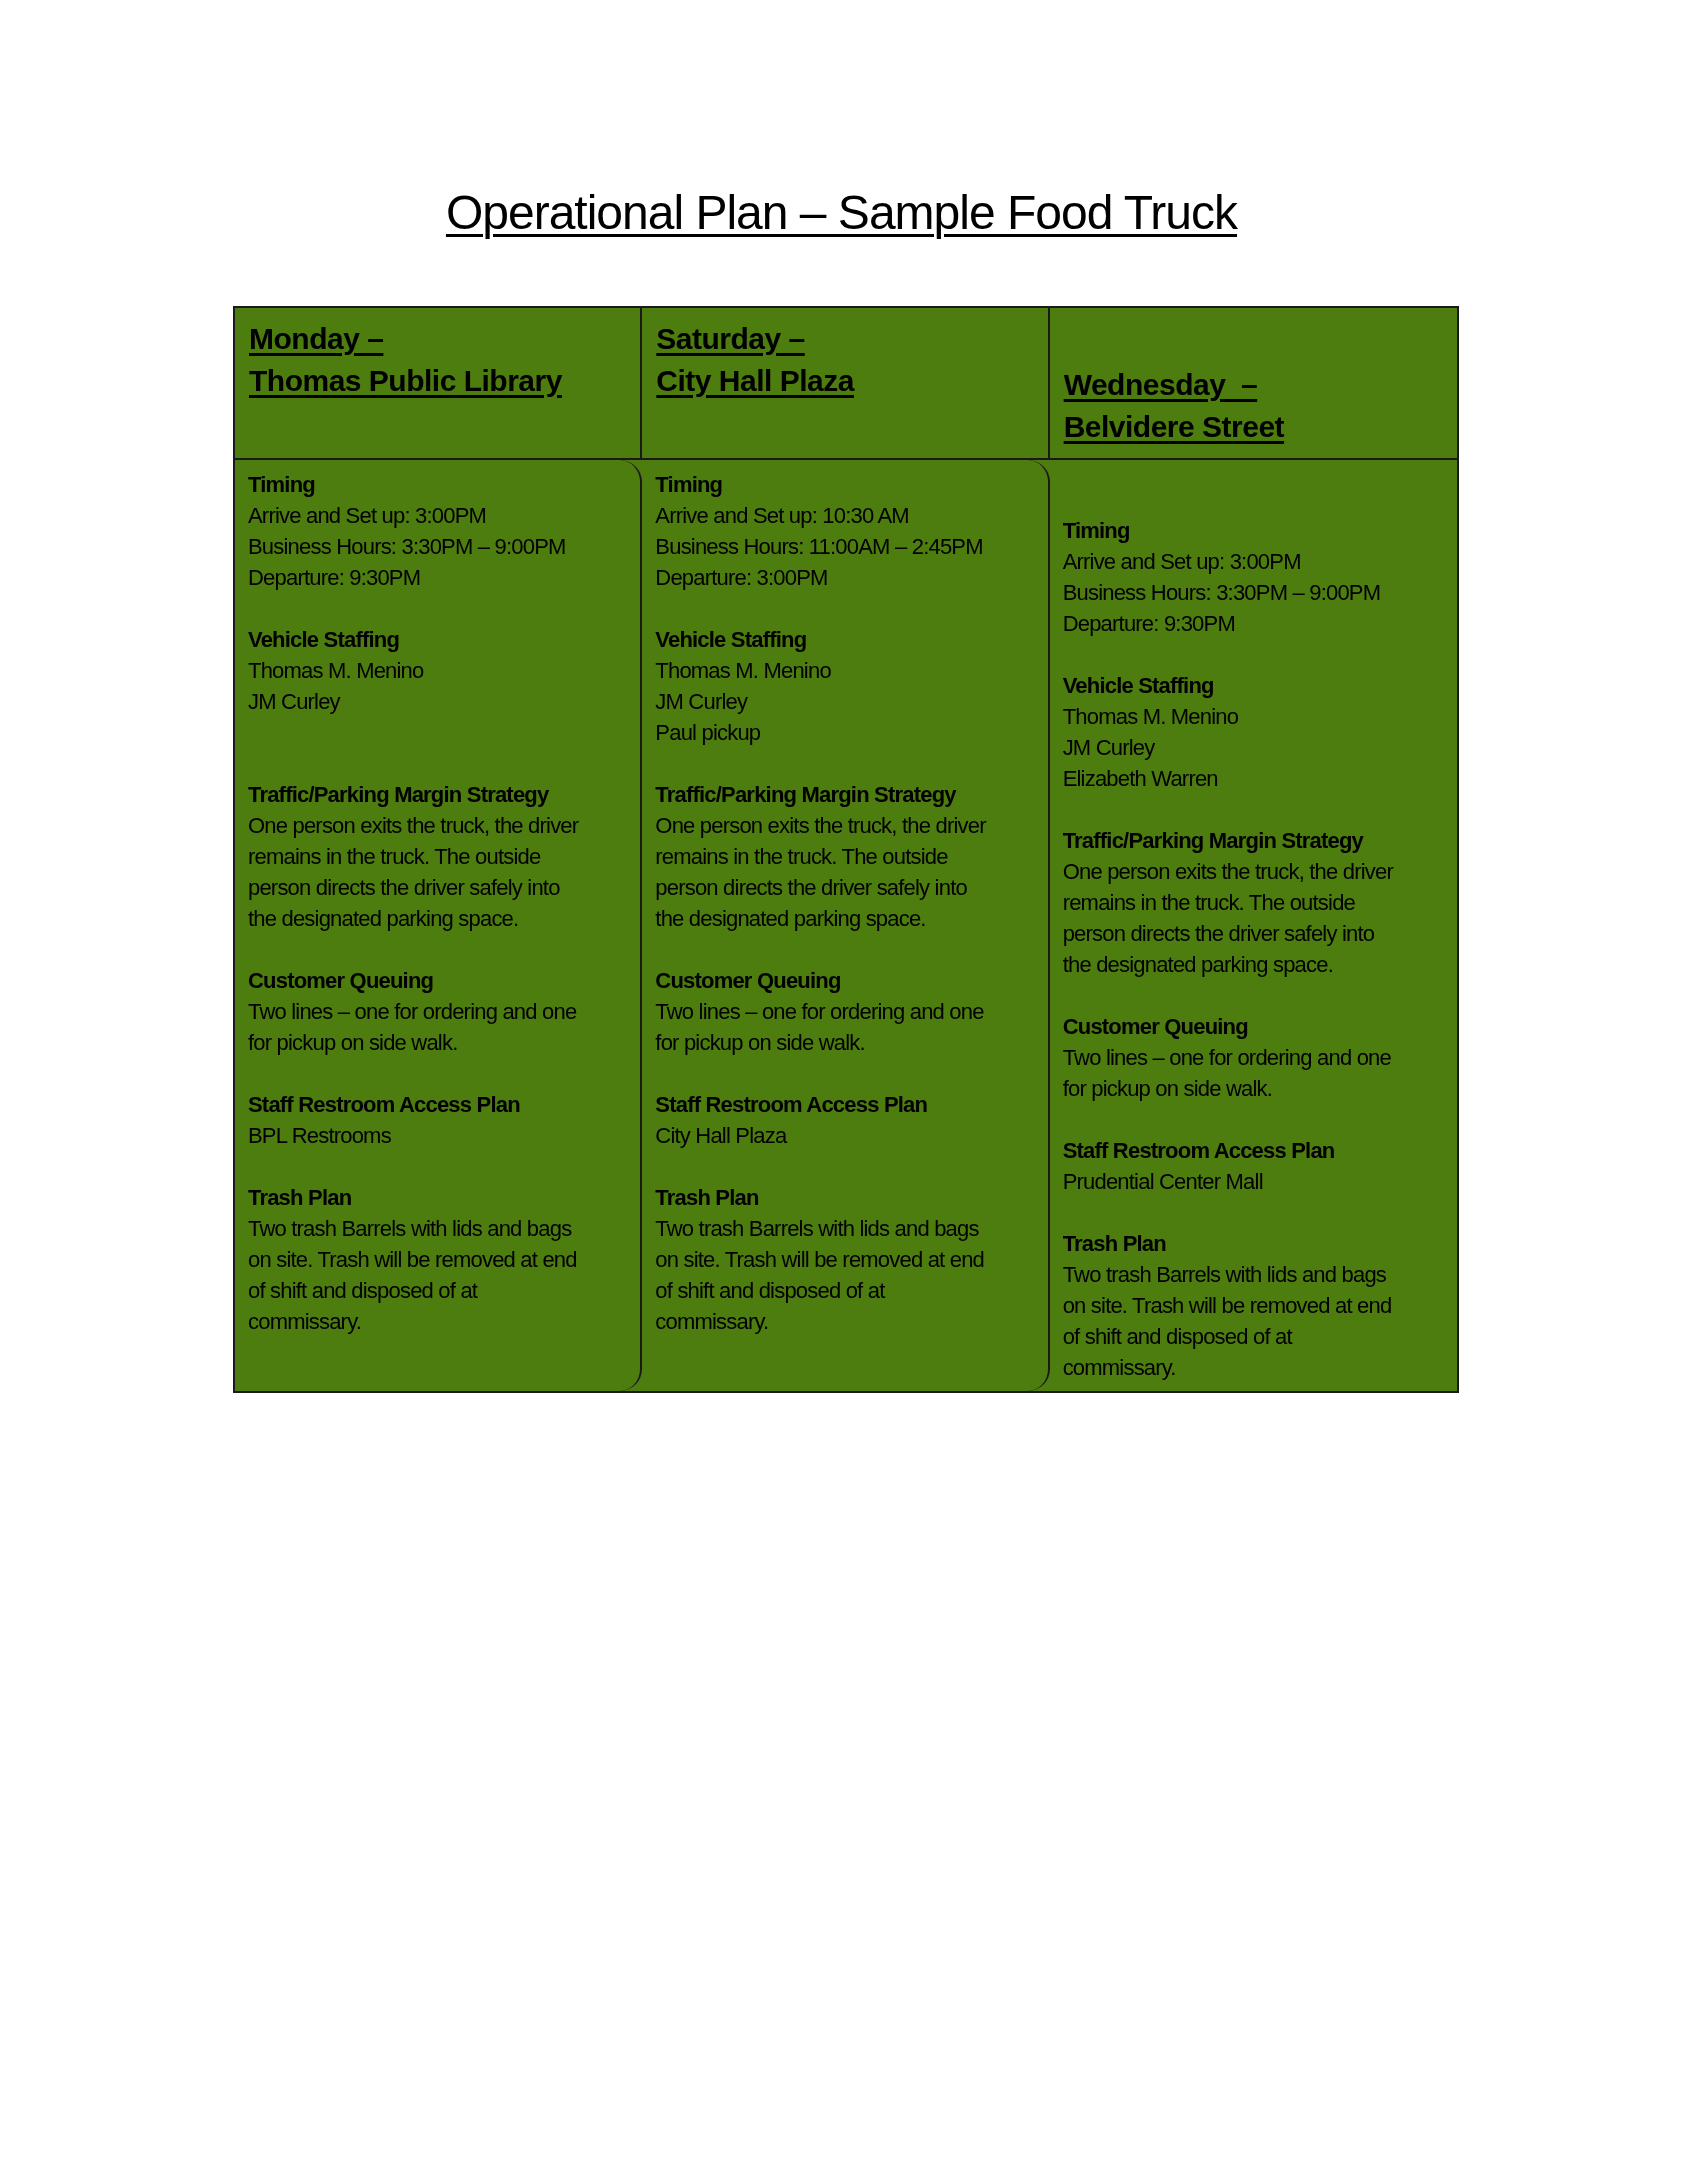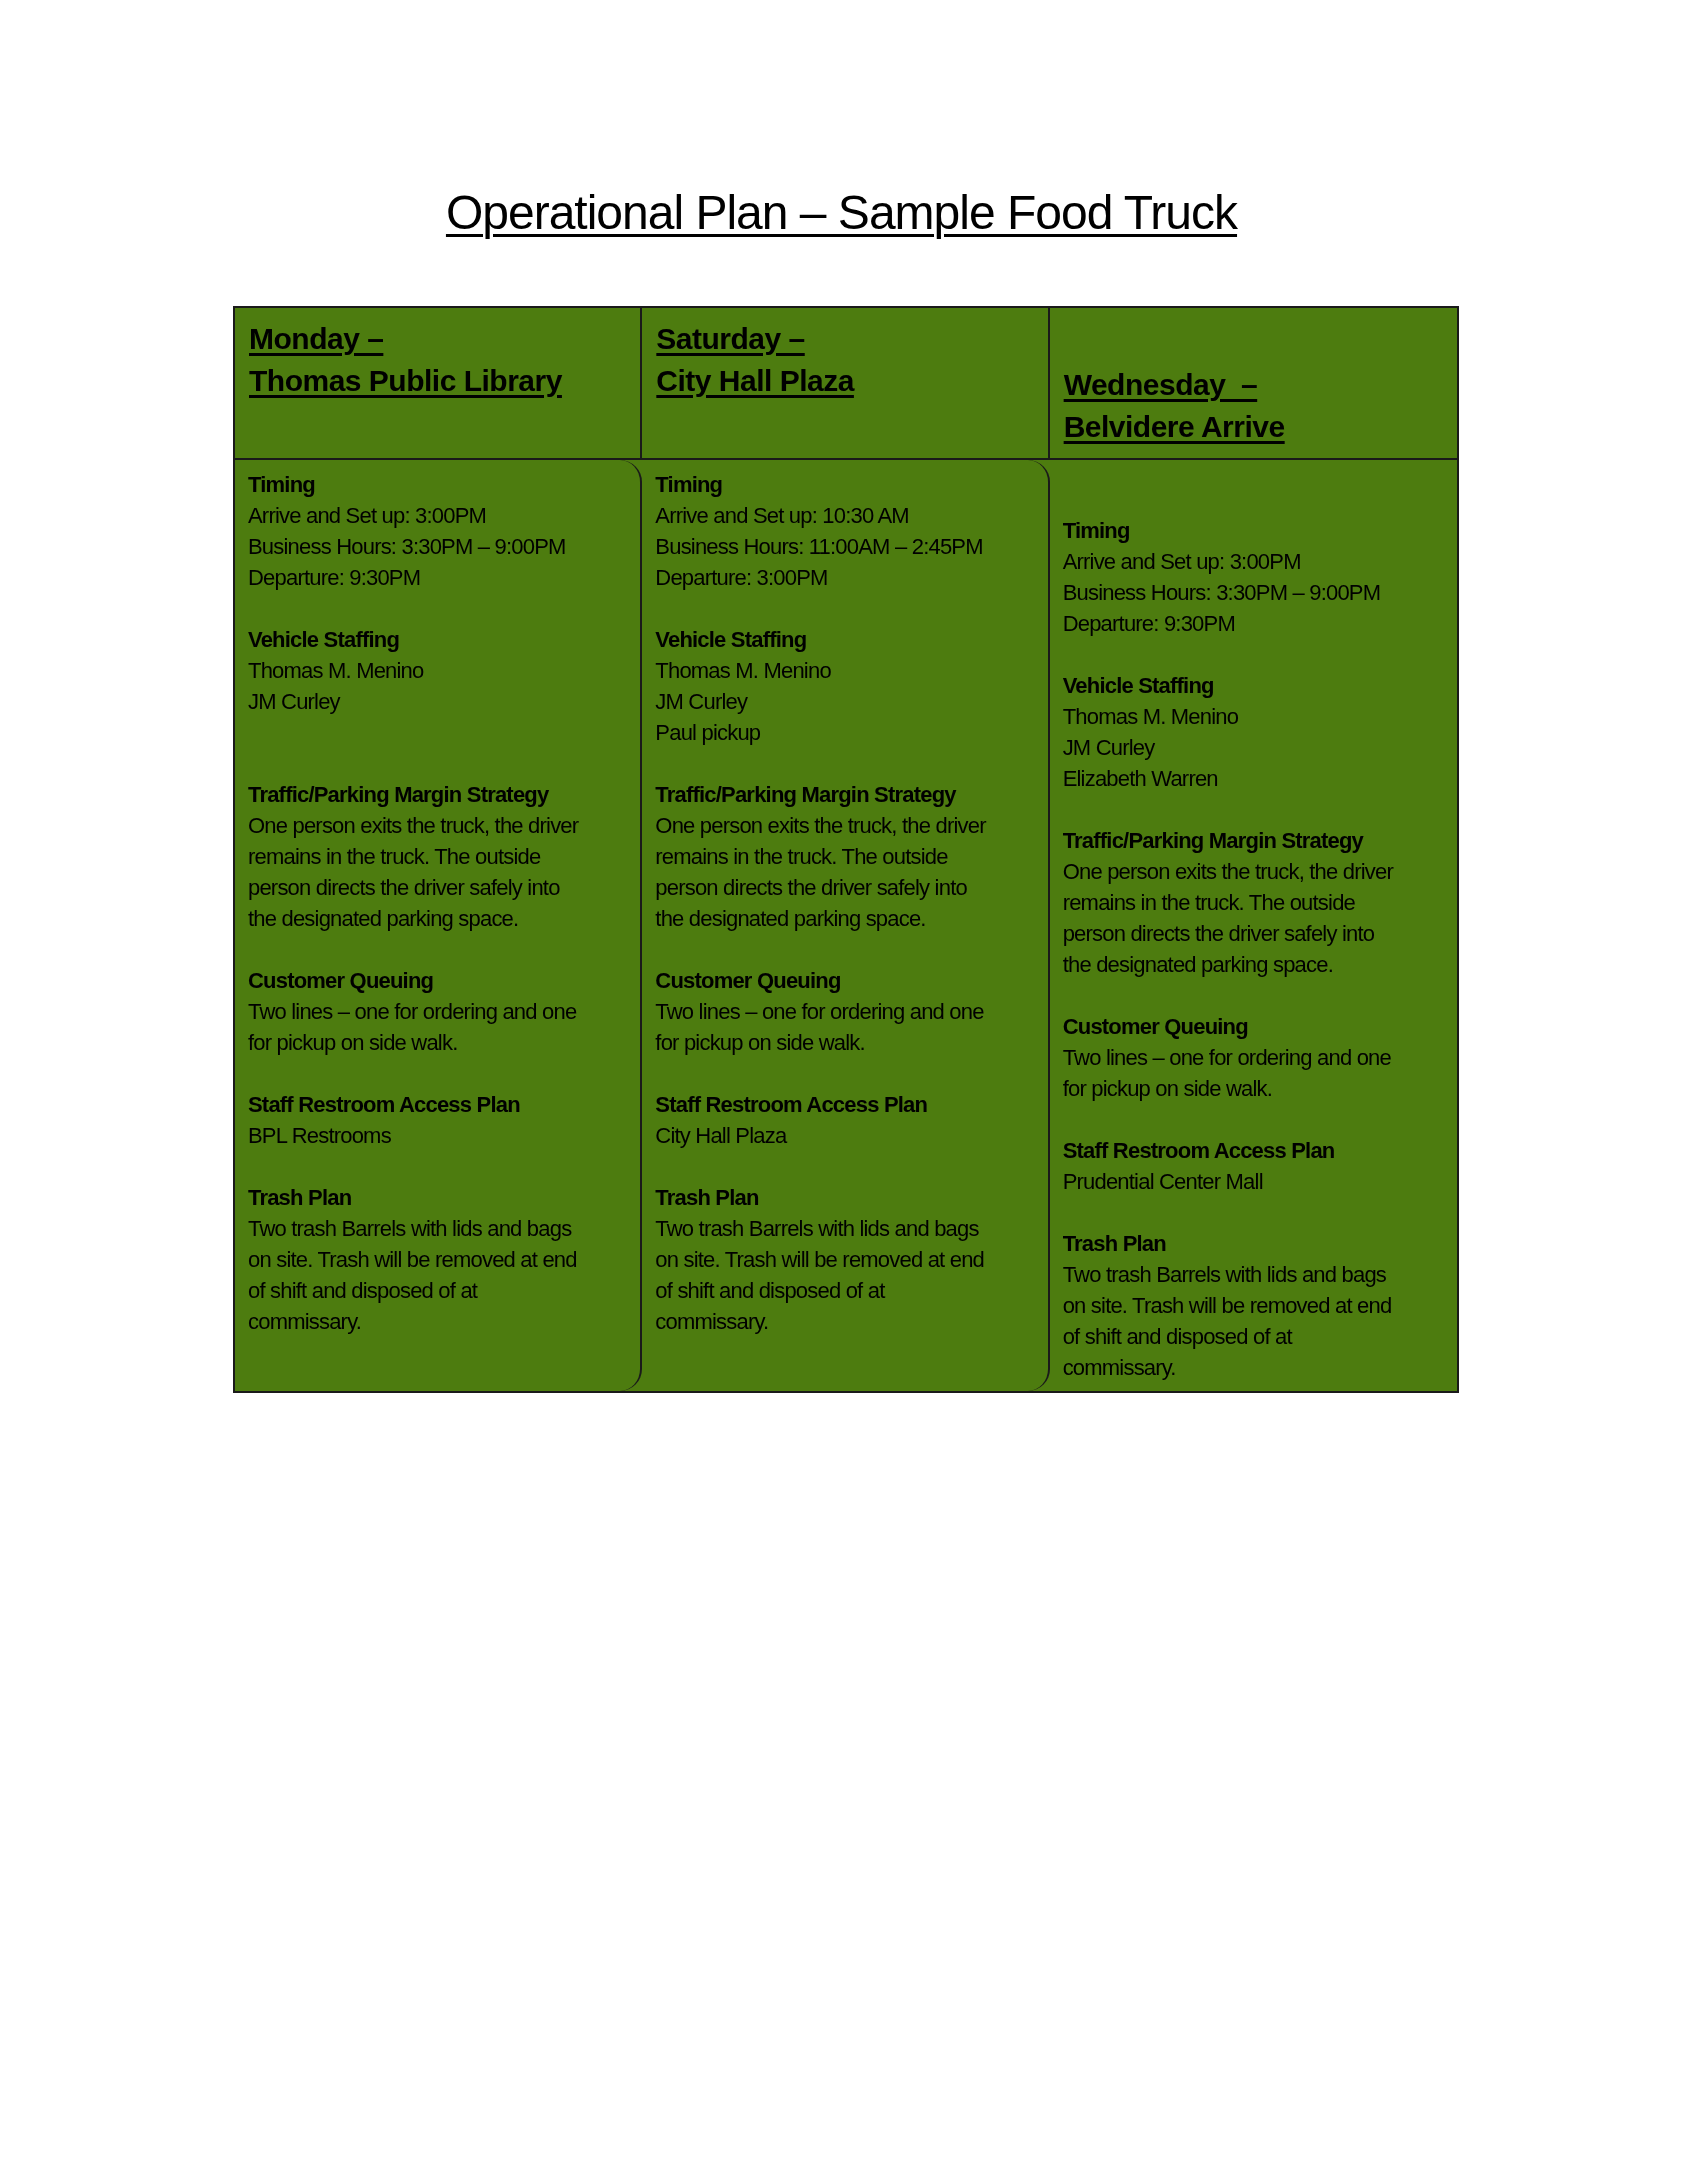--- a/index.html
+++ b/index.html
@@ -87,21 +87,21 @@
   <div class="header-cell">
       <div class="header-line">Monday –</div>
       <div class="header-line">Thomas Public Library</div>
     </div>
   <div class="header-cell">
       <div class="header-line">Saturday –</div>
       <div class="header-line">City Hall Plaza</div>
     </div>
   <div class="header-cell last">
       <div class="header-line">Wednesday  –</div>
-      <div class="header-line">Belvidere Arrive</div>
+      <div class="header-line">Belvidere Street</div>
     </div>
 
   <div class="body-cell">
       <div class="section">
         <div class="line sec-title">Timing</div>
         <div class="line">Arrive and Set up: 3:00PM</div>
         <div class="line">Business Hours: 3:30PM – 9:00PM</div>
         <div class="line">Departure: 9:30PM</div>
       </div>
       <div class="section">

